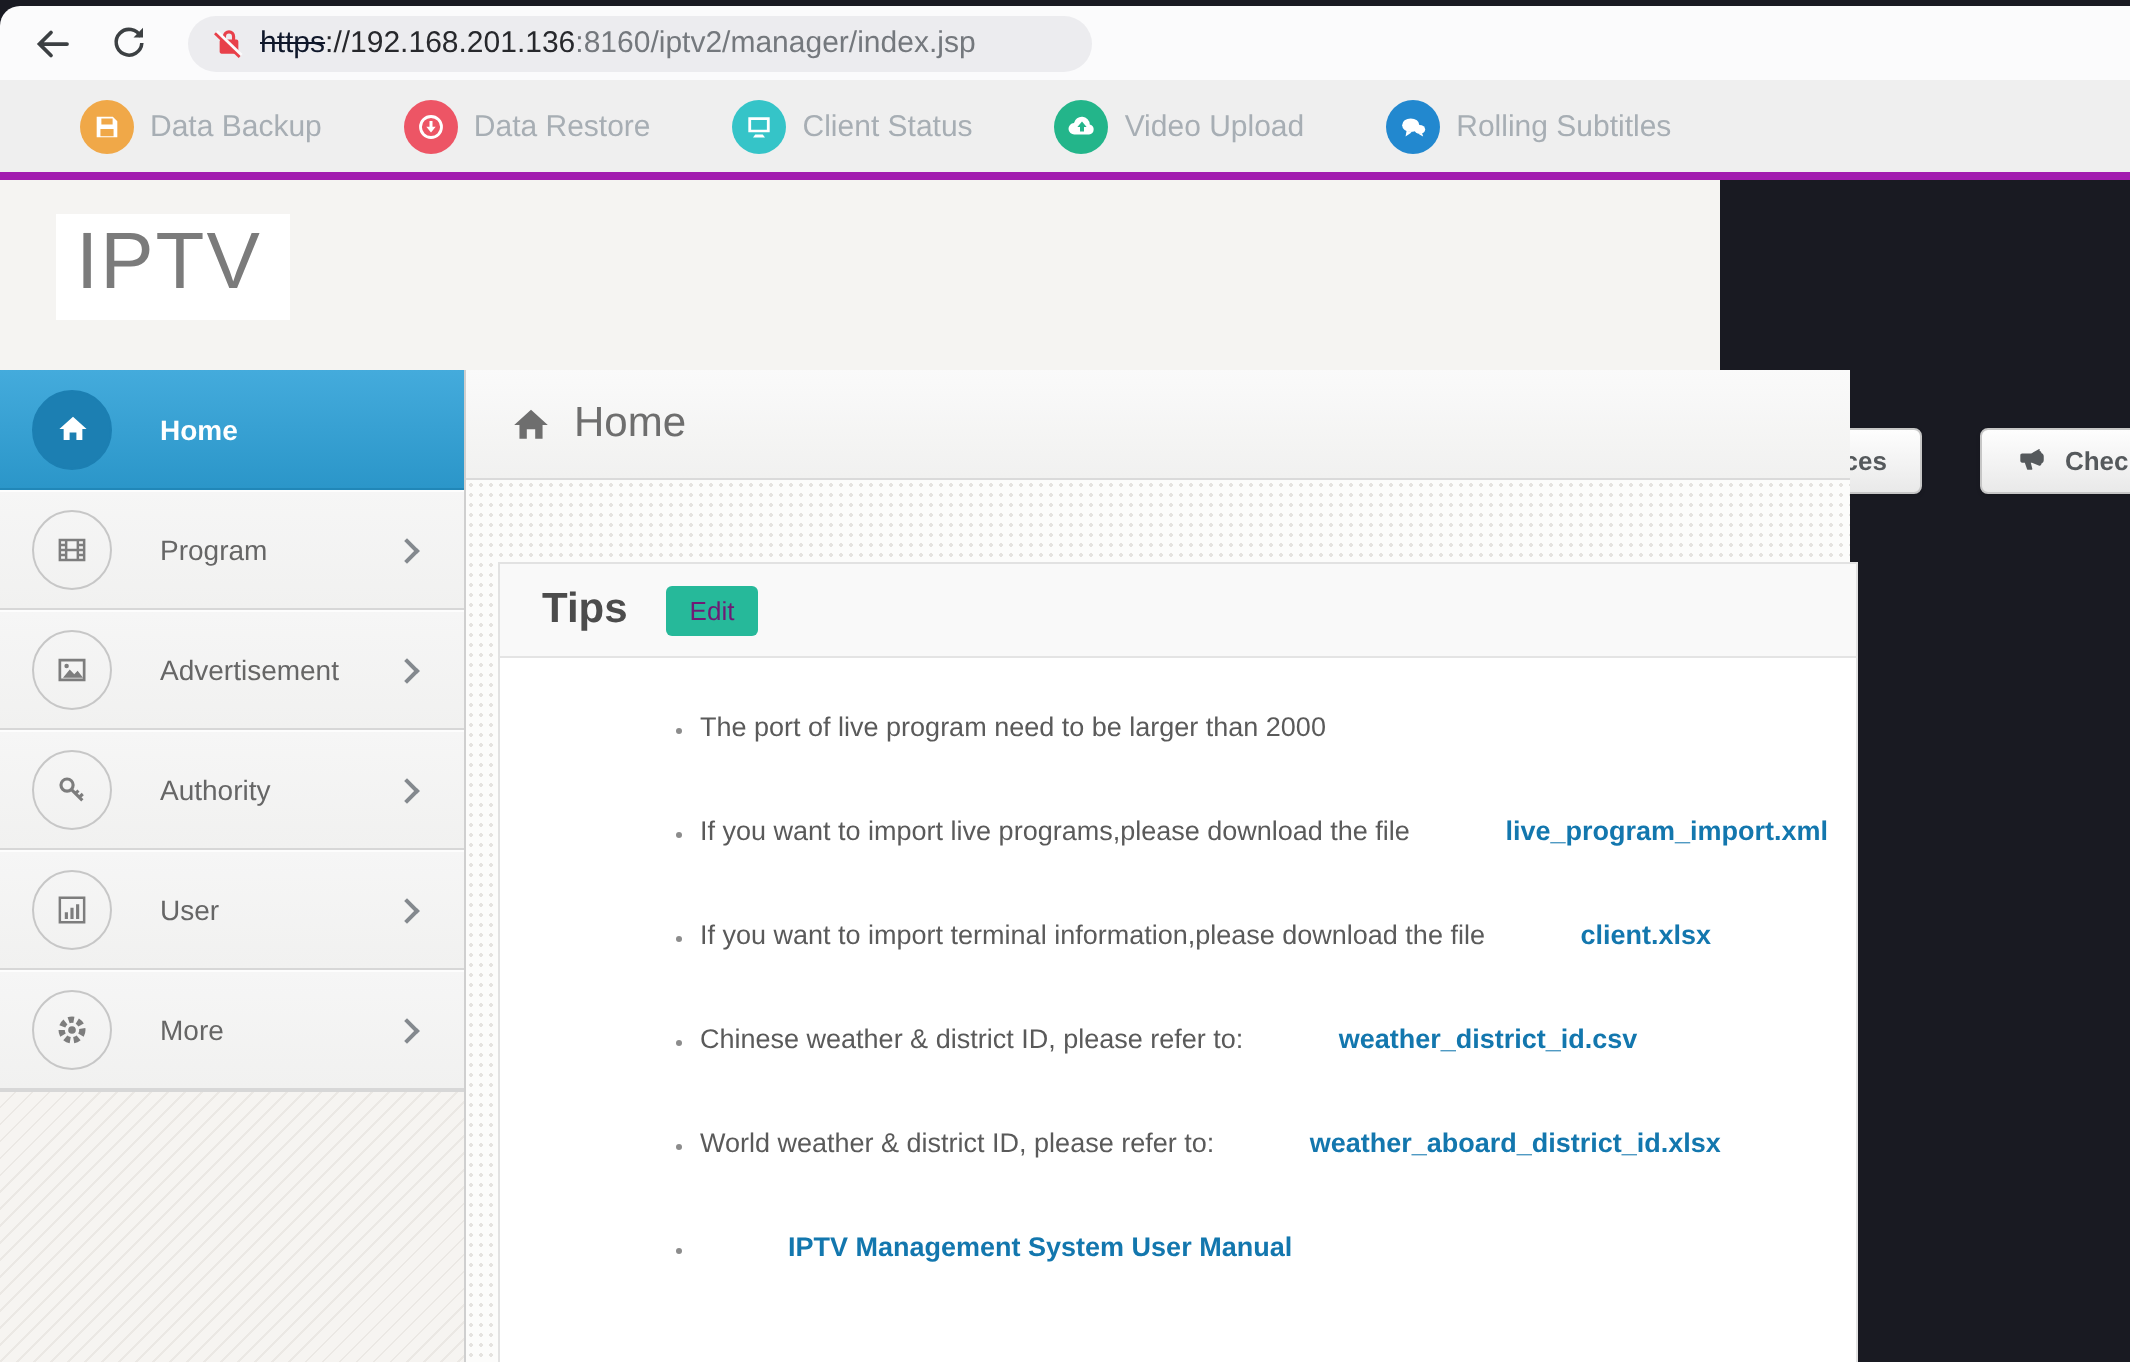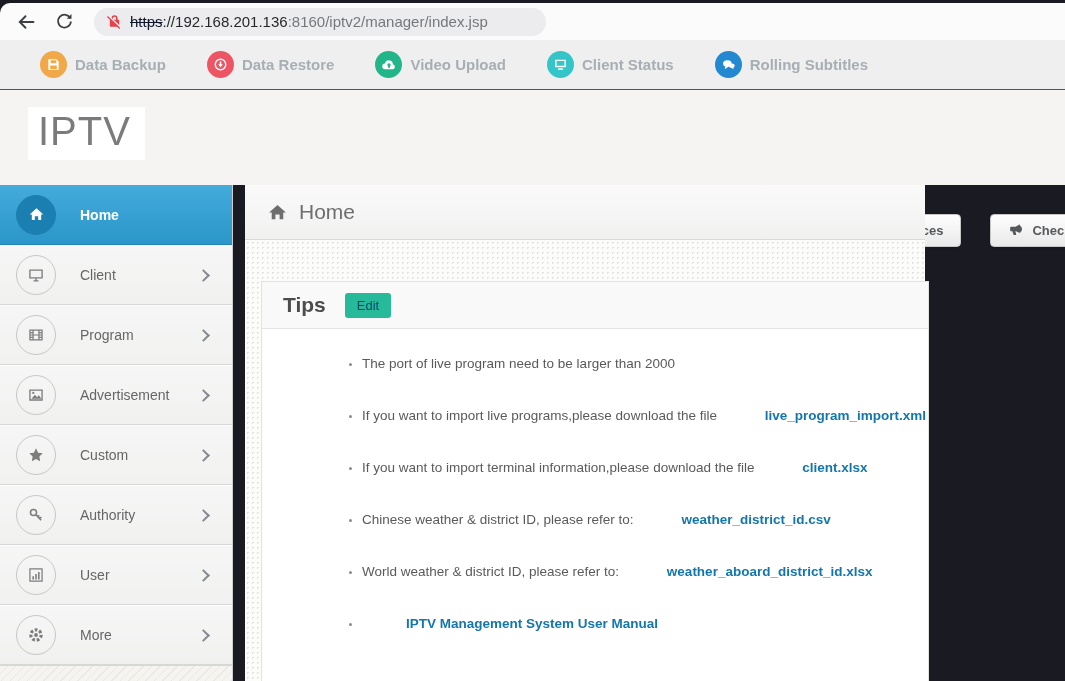--- a/index.html
+++ b/index.html
@@ -24,51 +24,51 @@
     background:#ececef; border-radius:14px;
     display:flex; align-items:center; padding:0 12px; gap:7px;
   }
   .url-text { font-size:15px; white-space:nowrap; }
   .url-scheme { color:#0f172a; text-decoration:line-through; }
   .url-host { color:#27282c; }
   .url-path { color:#74787d; }
   
   .quick-toolbar {
     position:absolute; top:40px; left:0; width:1065px; height:50px;
-    background:#efefef; border-bottom:1px solid #a21caf;
-    display:flex; align-items:center; padding-left:40px;font-weight:bold;
+    background:#efefef; border-bottom:4px solid #a21caf;
+    display:flex; align-items:center; padding-left:40px;
   }
   .qt-item { display:flex; align-items:center; margin-right:41px; cursor:pointer; }
   .qt-circle {
     width:27px; height:27px; border-radius:50%; color:#fff;
     display:flex; align-items:center; justify-content:center; margin-right:8px;
     flex:none;
   }
   .qt-label { font-size:15px; color:#a7aeb4; }
   
   .app-header {
-    position:absolute; top:90px; left:0; width:1065px; height:95px;
+    position:absolute; top:90px; left:0; width:860px; height:95px;
     background:#f5f4f2;
   }
   .logo-box {
     position:absolute; left:28px; top:17px; background:#fff; padding:2px 14px 6px 10px;
   }
   .logo-text { font-size:40px; color:#7b7b7b; letter-spacing:1px; }
   .hdr-buttons { position:absolute; left:660px; top:124px; display:flex; gap:29px; }
   .hdr-btn {
     display:flex; align-items:center; gap:9px; white-space:nowrap;
     height:33px; padding:0 17px;
     background:linear-gradient(#fefefe,#e9e9e9);
     border:1px solid #c6c6c6; border-radius:4px;
     box-shadow:0 1px 2px rgba(0,0,0,.12);
     font-family:"Liberation Sans", sans-serif;
     font-size:13px; font-weight:bold; color:#55595c; cursor:pointer;
   }
   
-  .main { position:absolute; top:185px; left:0; width:925px; bottom:0; display:flex;gap:12px; }
+  .main { position:absolute; top:185px; left:0; width:925px; bottom:0; display:flex; }
   .sidebar { width:233px; flex:none; background:#f3f3f3; border-right:1px solid #cfcfcf; display:flex; flex-direction:column; }
   .side-item {
     height:60px; flex:none; display:flex; align-items:center; padding:0 16px;
     background:linear-gradient(#f6f6f6,#f1f1f0);
     border-bottom:1px solid #d7d7d7; border-top:1px solid #fdfdfd;
     cursor:pointer;
   }
   .side-circle {
     width:40px; height:40px; border-radius:50%; border:1px solid #c7c7c7;
     display:flex; align-items:center; justify-content:center;
@@ -108,21 +108,21 @@
   .panel {
     position:absolute; top:41px; left:16px; right:-4px; bottom:-30px;
     background:#fff; border:1px solid #e2e2e2;
   }
   .panel-header {
     height:47px; background:#f9f9f9; border-bottom:1px solid #e4e4e4;
     display:flex; align-items:center; padding:0 21px; gap:19px;
   }
   .panel-title { font-size:21px; font-weight:bold; color:#4c4c4c; }
   .edit-btn {
-    background:#26b99a; color:#0c4a6e; border:none; border-radius:3px;
+    background:#26b99a; color:#701a75; border:none; border-radius:3px;
     padding:5px 12px; font-size:13px; font-family:"Liberation Sans",sans-serif; cursor:pointer;
   }
   .tips-list { margin-top:27px; padding-left:100px; list-style:disc; }
   .tips-list li { margin-bottom:37px; font-size:13.5px; color:#5a5a5a; }
   .tips-list li::marker { color:#8c8c8c; font-size:0.75em; }
   .tips-list a { color:#1377ae; font-weight:bold; text-decoration:none; cursor:pointer;padding-left:44px; }
   svg { display:block; }
 </style>
 </head>
 <body>
@@ -163,35 +163,35 @@
     <div class="qt-item">
       <span class="qt-circle" style="background:#ed5565">
         <svg width="15" height="15" viewBox="0 0 16 16">
           <circle cx="8" cy="8" r="5.6" fill="none" stroke="#fff" stroke-width="1.5"></circle>
           <path fill="#fff" d="M7.2 4.8h1.6v3h1.7L8 10.9 5.5 7.8h1.7z"></path>
         </svg>
       </span>
       <span class="qt-label">Data Restore</span>
     </div>
     <div class="qt-item">
-      <span class="qt-circle" style="background:#23b58a">
-        <svg width="16" height="16" viewBox="0 0 16 16">
-          <path fill="#fff" fill-rule="evenodd" d="M4.3 12.3a2.9 2.9 0 0 1-.3-5.8 4 4 0 0 1 7.9.7 2.6 2.6 0 0 1-.4 5.1zM8 5.8 10.3 8.5H9v2.2H7V8.5H5.7z"></path>
-        </svg>
-      </span>
-      <span class="qt-label">Video Upload</span>
-    </div>
-    <div class="qt-item">
       <span class="qt-circle" style="background:#35c4c8">
         <svg width="15" height="15" viewBox="0 0 16 16">
           <path fill="#fff" fill-rule="evenodd" d="M2.3 2.8h11.4v8H2.3zM3.8 4.2v5.2h8.4V4.2z"></path>
           <path fill="#fff" d="M6 12h4l1.2 1.6H4.8z"></path>
         </svg>
       </span>
       <span class="qt-label">Client Status</span>
+    </div>
+    <div class="qt-item">
+      <span class="qt-circle" style="background:#23b58a">
+        <svg width="16" height="16" viewBox="0 0 16 16">
+          <path fill="#fff" fill-rule="evenodd" d="M4.3 12.3a2.9 2.9 0 0 1-.3-5.8 4 4 0 0 1 7.9.7 2.6 2.6 0 0 1-.4 5.1zM8 5.8 10.3 8.5H9v2.2H7V8.5H5.7z"></path>
+        </svg>
+      </span>
+      <span class="qt-label">Video Upload</span>
     </div>
     <div class="qt-item">
       <span class="qt-circle" style="background:#2288cf">
         <svg width="15" height="15" viewBox="0 0 16 16">
           <ellipse cx="6.8" cy="7" rx="4.6" ry="3.6" fill="#fff"></ellipse>
           <path fill="#fff" d="M4.6 9.8 4 13l3.2-2.1z"></path>
           <ellipse cx="11.6" cy="9.3" rx="2.9" ry="2.4" fill="#fff"></ellipse>
           <path fill="#fff" d="M12.8 11 13.4 13l-2.2-1.2z"></path>
         </svg>
       </span>
@@ -237,54 +237,35 @@
         <span class="side-circle">
           <svg width="17" height="17" viewBox="0 0 16 16">
             <path fill="currentColor" d="M8 2.2 14.4 8h-2v5.2H9.6V9.6H6.4v3.6H3.6V8h-2z"></path>
           </svg>
         </span>
         <span class="side-label">Home</span>
       </div>
       <div class="side-item">
         <span class="side-circle">
           <svg width="18" height="18" viewBox="0 0 16 16">
-            <path fill="none" stroke="currentColor" stroke-width="1.2" d="M2.6 3.6h10.8v7H2.6z"></path>
-            <path stroke="currentColor" stroke-width="1.2" d="M5.8 13.2h4.4M8 10.6v2.6" fill="none"></path>
-          </svg>
-        </span>
-        <span class="side-label">Client</span>
-        <span class="chev"></span>
-      </div>
-      <div class="side-item">
-        <span class="side-circle">
-          <svg width="18" height="18" viewBox="0 0 16 16">
             <path fill="none" stroke="currentColor" stroke-width="1.1" d="M2.6 3.6h10.8v8.8H2.6zM5.4 3.6v8.8M10.6 3.6v8.8M2.6 5.8h2.8M2.6 8h2.8M2.6 10.2h2.8M10.6 5.8h2.8M10.6 8h2.8M10.6 10.2h2.8M5.4 8h5.2"></path>
           </svg>
         </span>
         <span class="side-label">Program</span>
         <span class="chev"></span>
       </div>
       <div class="side-item">
         <span class="side-circle">
           <svg width="18" height="18" viewBox="0 0 16 16">
             <path fill="none" stroke="currentColor" stroke-width="1.2" d="M2.6 3.6h10.8v8.8H2.6z"></path>
             <circle cx="5.6" cy="6.2" r="1" fill="currentColor"></circle>
             <path fill="currentColor" d="M4 11.4 7 7.8l2 2.1 1.5-1.6 2.4 3.1z"></path>
           </svg>
         </span>
         <span class="side-label">Advertisement</span>
-        <span class="chev"></span>
-      </div>
-      <div class="side-item">
-        <span class="side-circle">
-          <svg width="18" height="18" viewBox="0 0 16 16">
-            <path fill="currentColor" d="M8 2.1l1.9 3.8 4.1.6-3 2.9.7 4.1L8 11.6l-3.7 1.9.7-4.1-3-2.9 4.1-.6z"></path>
-          </svg>
-        </span>
-        <span class="side-label">Custom</span>
         <span class="chev"></span>
       </div>
       <div class="side-item">
         <span class="side-circle">
           <svg width="18" height="18" viewBox="0 0 16 16">
             <circle cx="5.8" cy="5.8" r="2.7" fill="none" stroke="currentColor" stroke-width="1.4"></circle>
             <path fill="none" stroke="currentColor" stroke-width="1.4" d="M7.8 7.8l4.8 4.8M11.2 11.2l1.6-1.4M9.5 9.5l1.4-1.2"></path>
           </svg>
         </span>
         <span class="side-label">Authority</span>

